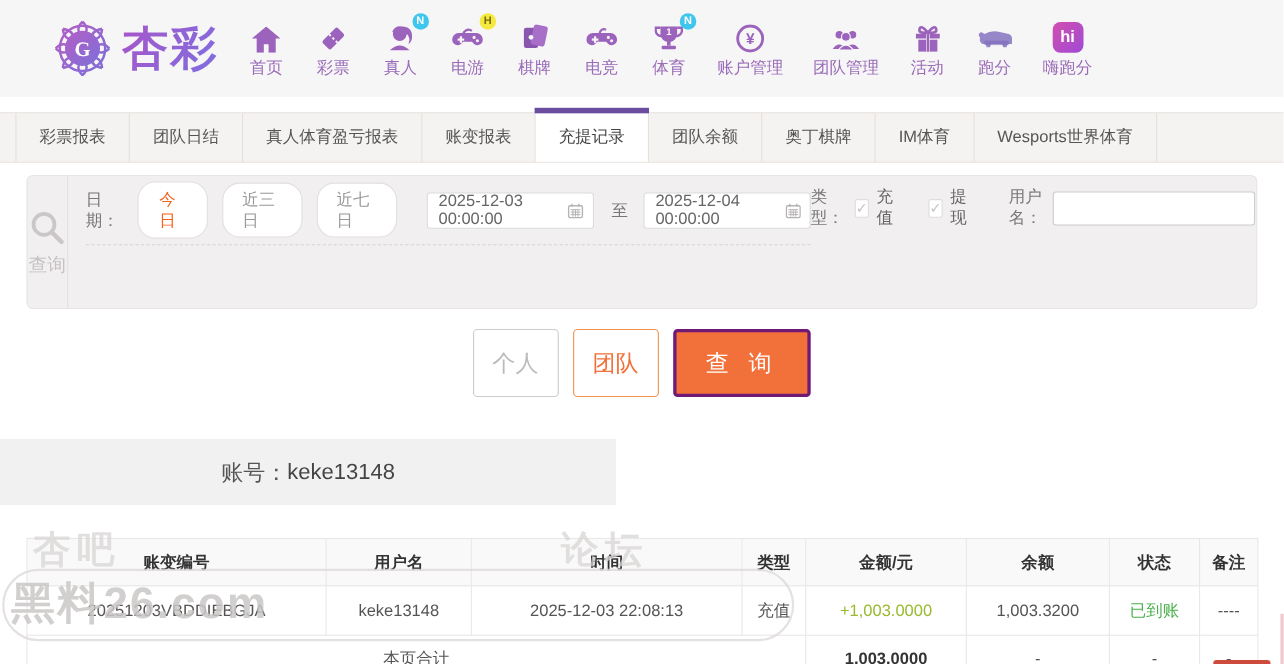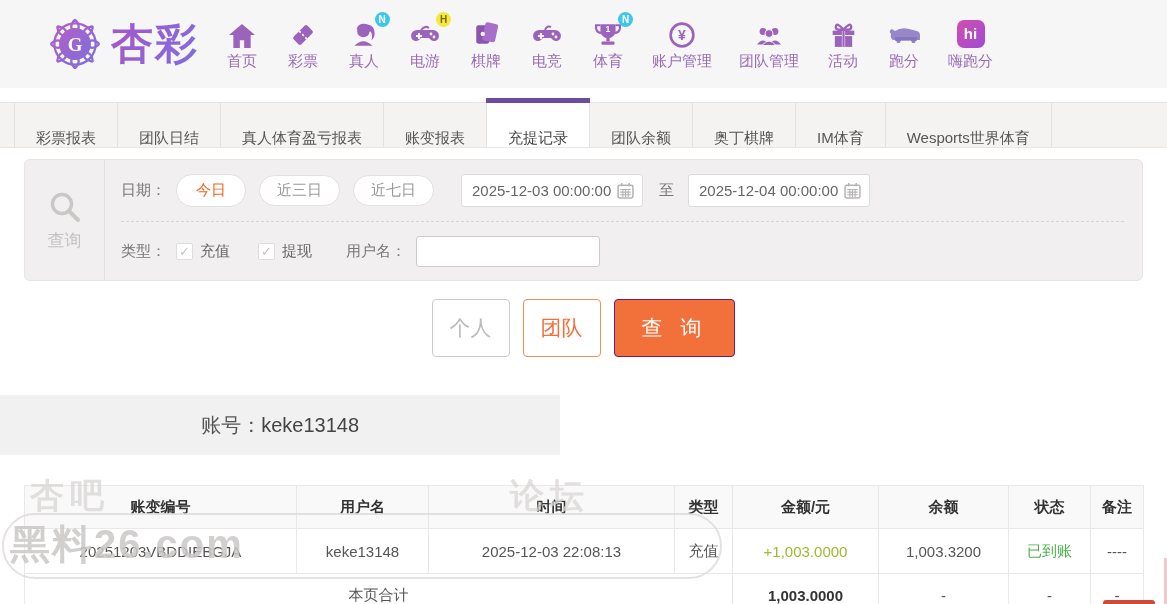--- a/index.html
+++ b/index.html
@@ -19,30 +19,30 @@
   .badge { position:absolute; top:-6px; right:-12px; width:15px; height:15px; border-radius:50%;
     font-size:10px; font-weight:bold; display:flex; align-items:center; justify-content:center; }
   .badge.n { background:#3fc6ec; color:#fff; }
   .badge.h { background:#f4e93e; color:#7a6a12; }
   .hi-box { width:28px; height:28px; border-radius:7px; background:linear-gradient(135deg,#d14fae,#a04ad6);
     color:#fff; font-weight:bold; font-size:15px; display:flex; align-items:center; justify-content:center; position:relative; }
 
   
   .tabbar { margin-top:14px; height:46px; background:#f5f3f1; border-top:1px solid #e8e5e2; border-bottom:1px solid #e8e5e2;
     display:flex; position:relative; }
-  .tab { padding:13px 21px; line-height:44px; font-size:15px; color:#555; border-right:1px solid #e3e0dd; cursor:pointer; position:relative; white-space:nowrap; }
+  .tab { padding:0 21px; line-height:44px; font-size:15px; color:#555; border-right:1px solid #e3e0dd; cursor:pointer; position:relative; white-space:nowrap; }
   .tab:first-child { border-left:1px solid #e3e0dd; margin-left:14px; }
   .tab.active { background:#fff; color:#444; }
   .tab.active::before { content:''; position:absolute; top:-5px; left:-1px; right:-1px; height:5px; background:#6b4c9f; }
 
   
   .filterbox { margin:11px 24px 0; height:122px; background:#f1eff0; border:1px solid #e7e4e4; border-radius:6px; display:flex; }
   .searchblock { width:80px; border-right:1px solid #e3e0e0; display:flex; flex-direction:column; align-items:center; justify-content:center; gap:4px; }
   .searchblock .biglabel { font-size:17px; color:#c6c2c2; }
-  .filterform { flex:1; padding:0 18px 0 16px; display:flex; flex-direction:column; }
+  .filterform { flex:1; padding:0 18px 0 16px; display:flex; flex-direction:row; }
   .frow { display:flex; align-items:center; }
   .frow1 { height:63px; border-bottom:1px dashed #d8d4d4; }
   .frow2 { height:58px; }
   .flabel { font-size:15px; color:#777; margin-right:10px; }
   .pill { background:#fff; border:1px solid #e3e0de; border-radius:16px; padding:5px 17px; font-size:15px; color:#999; margin-right:13px; cursor:pointer; }
   .pill.active { color:#f2621c; font-weight:normal; padding:6px 19px; }
   .dateinput { width:182px; height:33px; background:#fff; border:1px solid #dcdcdc; border-radius:3px;
     display:flex; align-items:center; justify-content:space-between; padding:0 8px 0 10px; margin-left:14px; cursor:text; }
   .dateinput span { font-size:15px; color:#666; }
   .tolabel { font-size:15px; color:#777; margin:0 0 0 16px; }
@@ -50,21 +50,21 @@
   .cbox { width:17px; height:17px; background:#fff; border:1px solid #ddd; border-radius:2px; color:#c6c3c3;
     font-size:13px; line-height:15px; text-align:center; margin-right:7px; }
   .cblabel { font-size:15px; color:#666; }
   .userinput { width:184px; height:31px; background:#fff; border:1px solid #ccc; border-radius:3px; font-size:14px; padding:0 8px; color:#555; outline:none; }
 
   
   .actions { margin-top:18px; display:flex; justify-content:center; gap:13px; }
   .btn { border-radius:4px; font-size:21px; padding:7px 17px; cursor:pointer; background:#fff; }
   .btn-personal { border:1px solid #ccc; color:#bbb; }
   .btn-team { border:1px solid #f0914e; color:#f2703a; }
-  .btn-query { border:1px solid #701a75; background:#f2703a; color:#fff; padding:14px 27px; letter-spacing:6px; }
+  .btn-query { border:3px solid #701a75; background:#f2703a; color:#fff; padding:14px 27px; letter-spacing:6px; }
 
   
   .summary { margin-top:38px; height:60px; display:flex; }
   .sum-left { width:48%; background:#f2f1f2; display:flex; align-items:center; justify-content:center; font-size:20px; color:#555; }
   .sum-left b { font-weight:normal; color:#444; }
   .sum-right { flex:1; background:#ebe9f3; display:flex; align-items:center; justify-content:center; font-size:20px; color:#8577b2; }
   .sum-right .val { margin-left:4px; }
 
   
   .tblwrap { margin:30px 24px 0; position:relative; }

